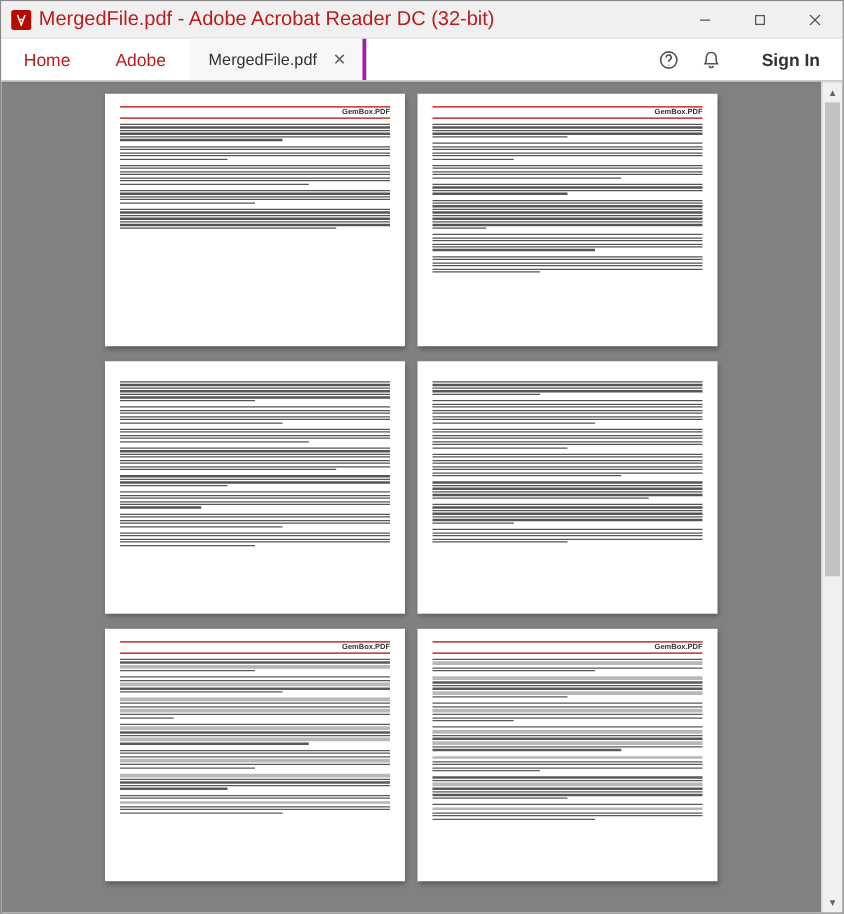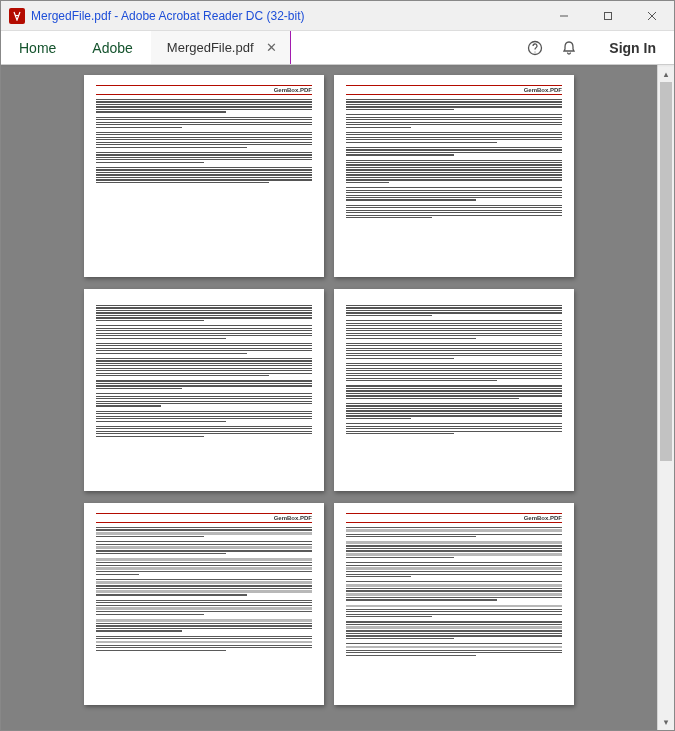--- a/index.html
+++ b/index.html
@@ -1,26 +1,26 @@
 <!DOCTYPE html>
 <html><head>
 <meta charset="utf-8">
 <style>
   * { box-sizing: border-box; margin: 0; padding: 0; }
   body { font-family: "Segoe UI", Arial, sans-serif; width: 675px; height: 731px; overflow: hidden; background: #fff; border: 1px solid #888; display: flex; flex-direction: column; }
   .titlebar { height: 30px; background: #f0f0f0; display: flex; align-items: center; padding: 0 0 0 8px; border-bottom: 1px solid #ddd; }
   .titlebar .appicon { width: 16px; height: 16px; background: #b30b00; border-radius: 2px; display: flex; align-items: center; justify-content: center; margin-right: 6px; }
   .titlebar .appicon svg { width: 10px; height: 10px; fill: #fff; }
-  .titlebar .title { font-size: 12px; color: #1d4ed8; flex: 1; }
+  .titlebar .title { font-size: 16px; color: #b91c1c; flex: 1; }
   .winbtns { display: flex; height: 100%; }
   .winbtn { width: 44px; height: 100%; display: flex; align-items: center; justify-content: center; color: #555; font-size: 10px; cursor: default; }
   .winbtn svg { width: 10px; height: 10px; stroke: #555; stroke-width: 1; fill: none; }
   .toolbar { height: 34px; background: #fff; display: flex; align-items: stretch; border-bottom: 1px solid #ccc; box-shadow: 0 1px 2px rgba(0,0,0,0.05); position: relative; z-index: 2;}
-  .toolbar .tabbtn { padding: 0 18px; display: flex; align-items: center; font-size: 14px; color: #14532d; cursor: default; }
-  .toolbar .doctab { background: #f7f7f7; border-right: 1px solid #a21caf; display: flex; align-items: center; padding: 0 10px 0 16px; font-size: 13px; color: #333; position: relative; }
+  .toolbar .tabbtn { padding: 0 18px; display: flex; align-items: center; font-size: 14px; color: #b91c1c; cursor: default; }
+  .toolbar .doctab { background: #f7f7f7; border-right: 3px solid #a21caf; display: flex; align-items: center; padding: 0 10px 0 16px; font-size: 13px; color: #333; position: relative; }
   .toolbar .doctab .close { margin-left: 10px; width: 16px; height: 16px; display:flex; align-items:center; justify-content:center; font-size: 13px; color:#666; }
   .toolbar .spacer { flex: 1; }
   .toolbar .right { display: flex; align-items: center; gap: 14px; padding-right: 18px; }
   .toolbar .iconbtn { width: 20px; height: 20px; display:flex; align-items:center; justify-content:center; color:#555; }
   .toolbar .iconbtn svg { width:16px; height:16px; stroke:#555; stroke-width:1.3; fill:none; }
   .toolbar .signin { font-size: 14px; font-weight: 600; color: #333; margin-left: 16px; }
   .viewport { flex: 1; background: #818181; position: relative; overflow: hidden; display:flex; }
   .canvas { flex:1; overflow:auto; padding: 10px 0 16px 0; }
   .scrollbar { width: 17px; background: #f0f0f0; border-left:1px solid #d4d4d4; position:relative; }
   .scrollbar .arrow { height:17px; display:flex;align-items:center;justify-content:center;color:#666;font-size:9px; }

